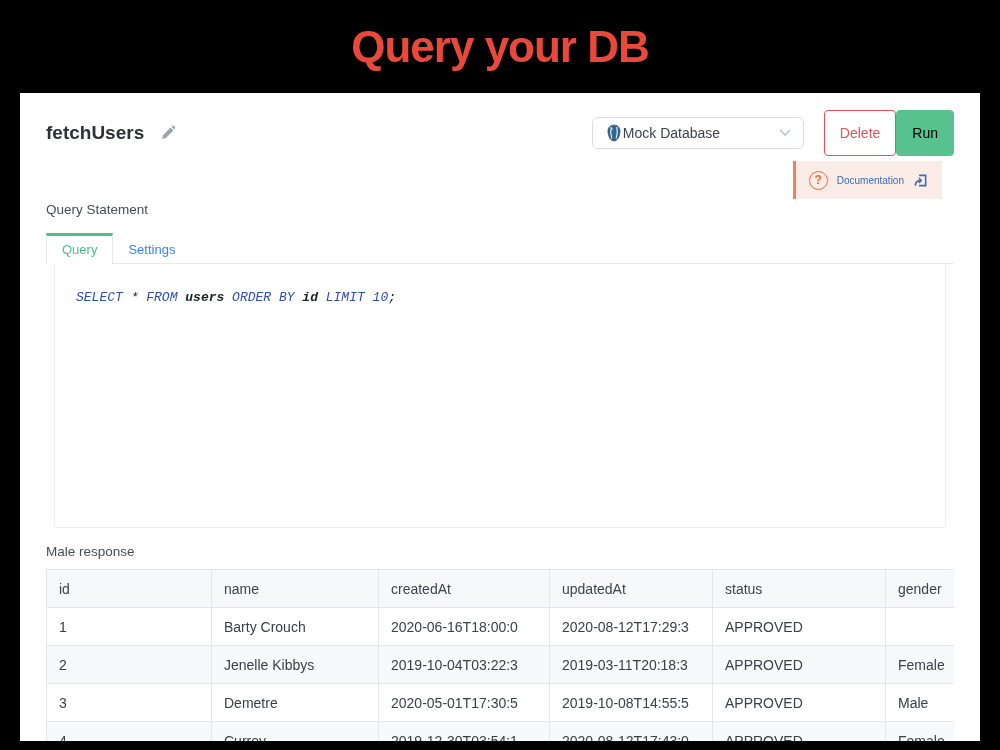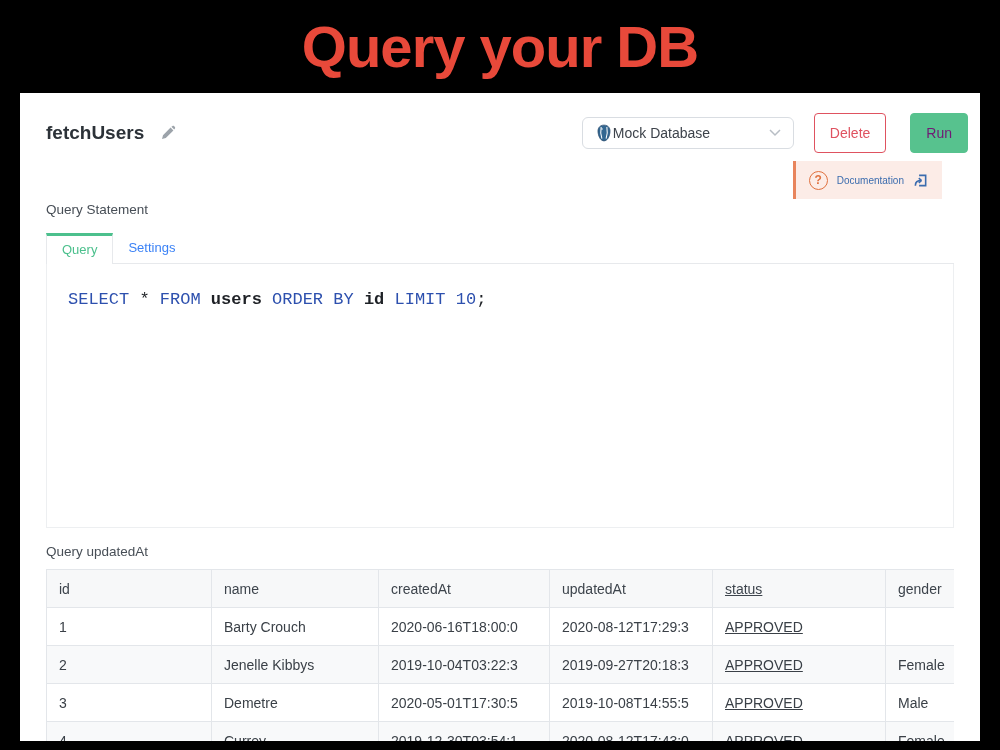--- a/index.html
+++ b/index.html
@@ -2,100 +2,100 @@
 <html style="--title-red: #e8493a; --run-green: #57c28e; --delete-red: #df5260; --tab-green: #4cc08d; --doc-blue: #3b6cae; --doc-banner-bg: #fcece7; --doc-banner-border: #e8845c; --help-orange: #e0713f; --sql-keyword: #2d50ae; --postgres-blue: #336791;"><head>
 <meta charset="utf-8">
 <style>
   html,body{margin:0;padding:0;}
   body{
     width:1000px;height:750px;background:#000;overflow:hidden;
     font-family:"Liberation Sans",sans-serif;
   }
   .title-bar{height:93px;display:flex;align-items:center;justify-content:center;}
   .page-title{
-    margin:0;font-size:58px;font-weight:700;letter-spacing:-1px;
+    margin:0;font-size:44px;font-weight:700;letter-spacing:-1px;
     color:var(--title-red,#e8493a);
   }
   .panel{
     position:relative;width:960px;height:648px;margin:0 auto;
     background:#fff;overflow:hidden;
   }
   .panel-header{
     display:flex;justify-content:space-between;align-items:center;
-    padding:22px 12px 0 26px;height:36px;
+    padding:22px 26px 0 26px;height:36px;
   }
   .title-group{display:flex;align-items:center;gap:16px;}
   .query-name{font-size:19px;font-weight:700;color:#2c3238;}
   .pencil{display:flex;align-items:center;cursor:pointer;}
   .controls{display:flex;align-items:center;}
   .db-select{
     width:212px;height:32px;box-sizing:border-box;background:#fff;
     border:1px solid #d9dde2;border-radius:6px;display:flex;align-items:center;
     padding:0 12px;cursor:pointer;
   }
   .db-label{flex:1;font-size:14px;color:#3d434b;}
   .btn{
-    height:40px;border-radius:4px;font-size:14px;padding:0 15px;cursor:pointer;
+    height:46px;border-radius:4px;font-size:14px;padding:0 15px;cursor:pointer;
     font-family:"Liberation Sans",sans-serif;
   }
   .btn-delete{
     background:#fff;border:1px solid var(--delete-red,#df5260);
     color:var(--delete-red,#df5260);margin-left:20px;
   }
   .btn-run{
     background:var(--run-green,#57c28e);border:1px solid var(--run-green,#57c28e);
-    color:#701a75;margin-left:24px;
+    color:#000000;margin-left:0;
   }
   .doc-banner{
     position:absolute;top:68px;right:38px;height:38px;
     background:var(--doc-banner-bg,#fcece7);
     border-left:3px solid var(--doc-banner-border,#e8845c);
     display:flex;align-items:center;gap:9px;padding:0 14px 0 13px;cursor:pointer;
   }
   .q-icon{
     width:19px;height:19px;box-sizing:border-box;border:1.5px solid var(--help-orange,#e0713f);
     border-radius:50%;color:var(--help-orange,#e0713f);font-size:12px;font-weight:700;
     display:flex;align-items:center;justify-content:center;
   }
   .doc-text{font-size:10px;color:var(--doc-blue,#3b6cae);}
   .section-label{margin:51px 26px 0;font-size:13.5px;color:#474e56;}
   .section-label.response-label{margin:16px 26px 0;}
   .tabs{
     display:flex;margin:15px 26px 0;border-bottom:1px solid #e7e9ec;
-    align-items:center;height:31px;
+    align-items:flex-end;height:31px;
   }
   .tab{font-size:13px;padding:0 15px;line-height:27px;color:#3b82f6;cursor:pointer;background:#fff;}
   .tab.active{
     border-top:3px solid var(--tab-green,#4cc08d);
     border-left:1px solid #e7e9ec;border-right:1px solid #e7e9ec;
     color:var(--tab-green,#4cc08d);margin-bottom:-1px;line-height:28px;
   }
   .editor{
-    margin:0 26px;height:264px;box-sizing:border-box;background:#fff;
+    margin:0 34px;height:264px;box-sizing:border-box;background:#fff;
     border:1px solid #edeff1;border-top:none;padding:26px 0 0 21px;
-    font-family:"Liberation Mono",monospace;font-size:17px;cursor:text;
+    font-family:"Liberation Mono",monospace;font-size:13px;cursor:text;font-style:italic;
   }
   .tok-kw{color:var(--sql-keyword,#2d50ae);}
   .tok-num{color:var(--sql-keyword,#2d50ae);}
   .tok-pl{color:#1e2126;}
   .tok-id{color:#1e2126;font-weight:700;}
   .table-wrap{margin:10px 26px 0;width:908px;overflow:hidden;}
   table{border-collapse:collapse;table-layout:fixed;width:994px;font-size:14px;}
   th,td{
     border:1px solid #e3e6ea;padding:0 12px;height:37px;text-align:left;
     white-space:nowrap;overflow:hidden;
   }
   th{background:#f7f8f9;color:#3d444c;font-weight:400;}
   td{color:#3a4047;background:#fff;}
   tbody tr:nth-child(even) td{background:#f8f9fa;}
   th:nth-child(1),td:nth-child(1){width:140px;}
   th:nth-child(2),td:nth-child(2){width:142px;}
   th:nth-child(3),td:nth-child(3){width:146px;}
   th:nth-child(4),td:nth-child(4){width:138px;}
-  th:nth-child(5),td:nth-child(5){width:148px;text-decoration:underline;}
+  th:nth-child(5),td:nth-child(5){width:148px;}
   th:nth-child(6),td:nth-child(6){width:144px;}
   th:nth-child(7),td:nth-child(7){width:136px;}
 </style>
 </head>
 <body>
 
 <div class="title-bar">
   <h1 class="page-title">Query your DB</h1>
 </div>
 
@@ -152,21 +152,21 @@
     </div>
     <div class="tab">
       <span>Settings</span>
     </div>
   </div>
 
   <div class="editor">
     <div class="sql-line"><span class="tok-kw">SELECT</span><span class="tok-pl"> </span><span class="tok-pl">*</span><span class="tok-pl"> </span><span class="tok-kw">FROM</span><span class="tok-pl"> </span><span class="tok-id">users</span><span class="tok-pl"> </span><span class="tok-kw">ORDER BY</span><span class="tok-pl"> </span><span class="tok-id">id</span><span class="tok-pl"> </span><span class="tok-kw">LIMIT</span><span class="tok-pl"> </span><span class="tok-num">10</span><span class="tok-pl">;</span></div>
   </div>
 
-  <div class="section-label response-label">Query updatedAt</div>
+  <div class="section-label response-label">Male response</div>
 
   <div class="table-wrap">
     <table>
       <thead>
         <tr>
             <th>id</th>
             <th>name</th>
             <th>createdAt</th>
             <th>updatedAt</th>
             <th>status</th>
@@ -179,21 +179,21 @@
             <td>Barty Crouch</td>
             <td>2020-06-16T18:00:0</td>
             <td>2020-08-12T17:29:3</td>
             <td>APPROVED</td>
             <td></td>
           </tr>
           <tr>
             <td>2</td>
             <td>Jenelle Kibbys</td>
             <td>2019-10-04T03:22:3</td>
-            <td>2019-09-27T20:18:3</td>
+            <td>2019-03-11T20:18:3</td>
             <td>APPROVED</td>
             <td>Female</td>
           </tr>
           <tr>
             <td>3</td>
             <td>Demetre</td>
             <td>2020-05-01T17:30:5</td>
             <td>2019-10-08T14:55:5</td>
             <td>APPROVED</td>
             <td>Male</td>

